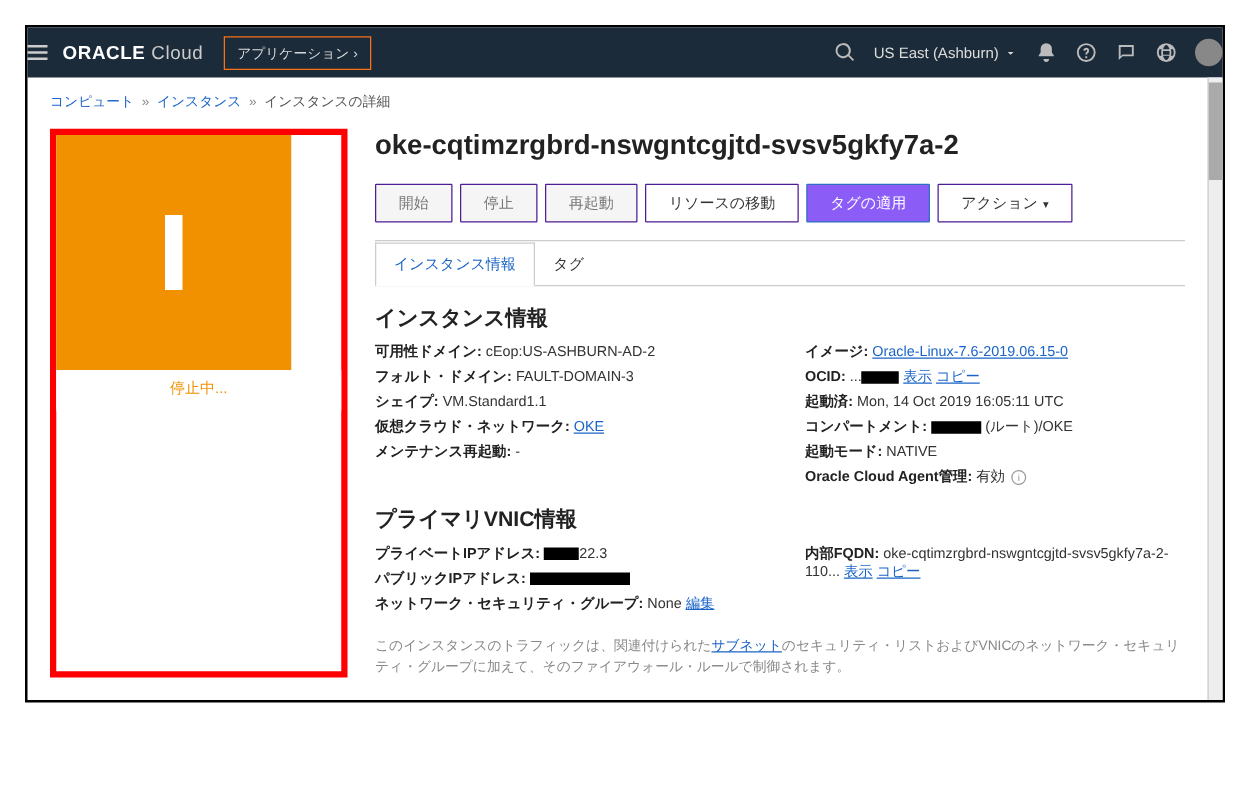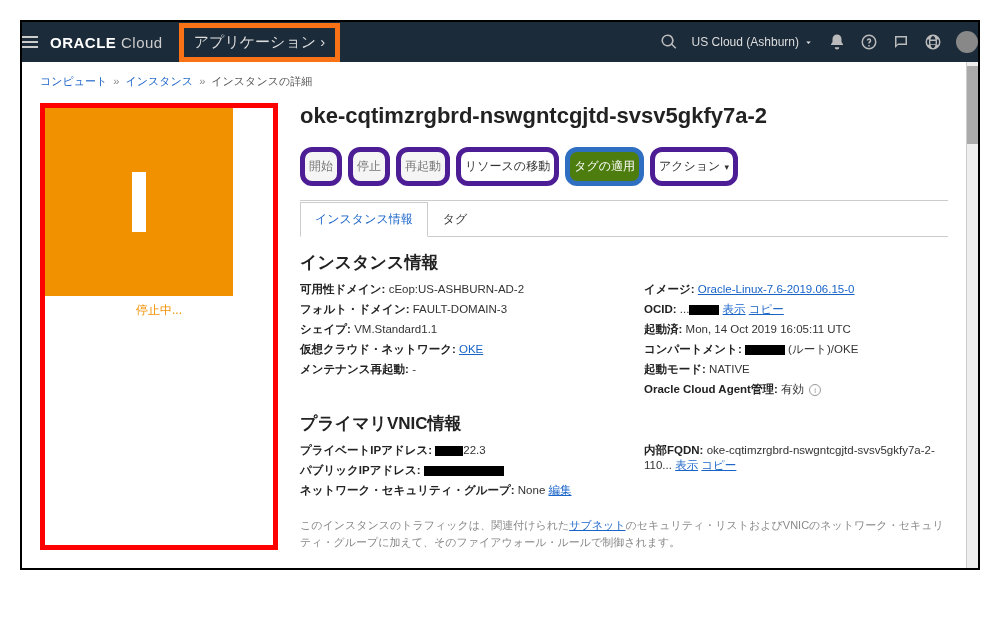--- a/index.html
+++ b/index.html
@@ -4,44 +4,44 @@
 <style>
   * { box-sizing: border-box; margin: 0; padding: 0; }
   body { font-family: Arial, Helvetica, sans-serif; font-size: 12px; color: #333; background: #fff; }
   .frame { border: 2px solid #000; margin: 20px; position: relative; }
   .topbar { background: #1b2b3a; color: #fff; height: 40px; display: flex; align-items: center; padding: 0 0; }
   .hamburger { display: inline-flex; flex-direction: column; gap: 3px; margin-right: 12px; cursor: pointer; }
   .hamburger span { width: 16px; height: 2px; background: #ccc; }
   .brand { font-size: 15px; letter-spacing: 0.5px; }
   .brand b { font-weight: bold; }
   .brand-light { font-weight: 300; color: #ccc; }
-  .app-btn { margin-left: 16px; background: transparent; border: 5px solid #f97316; color: #ddd; font-size: 15px; padding: 5px 10px; cursor: pointer; }
+  .app-btn { margin-left: 16px; background: transparent; border: 1px solid #f97316; color: #ddd; font-size: 11px; padding: 5px 10px; cursor: pointer; }
   .top-right { margin-left: auto; display: flex; align-items: center; gap: 14px; }
   .top-right .icon, .top-right .region { cursor: pointer; display: flex; align-items: center; gap: 4px; }
   .icon svg { width: 18px; height: 18px; fill: #bbb; }
   .region { font-size: 12px; color: #ddd; }
   .content-wrap { display: flex; }
   .scrollbar { width: 12px; background: #eee; border-left: 1px solid #ccc; }
   .scroll-thumb { background: #aaa; height: 78px; margin-top: 4px; }
   .content { flex: 1; padding: 12px 18px 18px 18px; }
   .breadcrumb { font-size: 11px; margin-bottom: 14px; }
   .breadcrumb a { color: #1a64c8; text-decoration: none; }
   .breadcrumb .sep { color: #888; margin: 0 3px; }
   .breadcrumb .current { color: #555; }
   .main-layout { display: flex; gap: 22px; }
   .status-card-wrap { border: 5px solid #f00; padding: 0; width: 238px; }
   .status-card { width: 188px; height: 188px; background: #f29100; display: flex; align-items: center; justify-content: center; }
   .status-mark { width: 14px; height: 60px; background: #fff; }
   .status-label { text-align: center; color: #f29100; font-size: 12px; padding: 6px 0 10px 0; background: #fff; }
   .detail { flex: 1; }
   h1 { font-size: 22px; font-weight: bold; margin-bottom: 18px; color: #222; }
   .action-row { display: flex; gap: 6px; margin-bottom: 14px; }
-  .btn { border: 5px solid #4c1d95; background: #f5f5f5; color: #777; font-size: 12px; padding: 6px 4px; cursor: pointer; border-radius: 12px; }
+  .btn { border: 1px solid #4c1d95; background: #f5f5f5; color: #777; font-size: 12px; padding: 6px 18px; cursor: pointer; border-radius: 1px; }
   .btn.enabled { color: #333; background: #fff; }
-  .btn.primary { background: #4d7c0f; border-color: #2f6fc1; color: #fff; }
+  .btn.primary { background: #8b5cf6; border-color: #2f6fc1; color: #fff; }
   .btn .caret { margin-left: 4px; font-size: 9px; }
   .tab-row { border-bottom: 1px solid #ccc; border-top: 1px solid #ccc; display: flex; margin-bottom: 14px; }
   .tab { padding: 8px 14px; font-size: 12px; color: #333; cursor: pointer; border: 1px solid transparent; position: relative; top: 1px; }
   .tab.active { color: #1a64c8; border: 1px solid #ccc; border-bottom: 1px solid #fff; background: #fff; }
   h2 { font-size: 17px; font-weight: bold; margin: 10px 0 8px 0; color: #222; }
   .info-grid { display: flex; gap: 40px; font-size: 11.5px; }
   .col { flex: 1; }
   .row { margin-bottom: 5px; }
   .row .label { font-weight: bold; color: #222; }
   .row a { color: #1a64c8; text-decoration: underline; }
@@ -63,21 +63,21 @@
       </div>
     <div class="brand"><b>ORACLE</b><span class="brand-light"> Cloud</span></div>
     <button class="app-btn"><span>アプリケーション</span> ›</button>
     <div class="top-right">
       <div class="icon">
           <svg viewBox="0 0 24 24">
             <path d="M10 2a8 8 0 105.3 14l5 5 1.4-1.4-5-5A8 8 0 0010 2zm0 2a6 6 0 110 12 6 6 0 010-12z"></path>
           </svg>
         </div>
       <div class="region">
-          <span>US Cloud (Ashburn)</span> 
+          <span>US East (Ashburn)</span> 
           <svg viewBox="0 0 24 24" style="width:11px;height:11px;fill:#ddd;">
             <path d="M7 10l5 5 5-5z"></path>
           </svg>
         </div>
       <div class="icon">
           <svg viewBox="0 0 24 24">
             <path d="M12 2a6 6 0 00-6 6v4l-2 3v1h16v-1l-2-3V8a6 6 0 00-6-6zm0 20a3 3 0 003-3H9a3 3 0 003 3z"></path>
           </svg>
         </div>
       <div class="icon">

